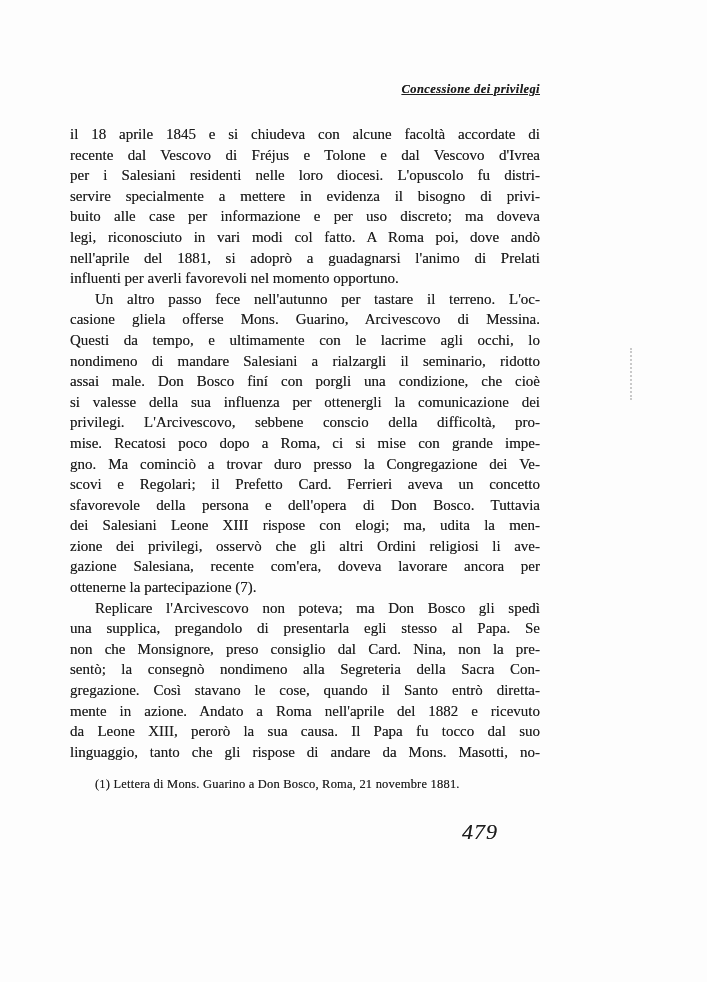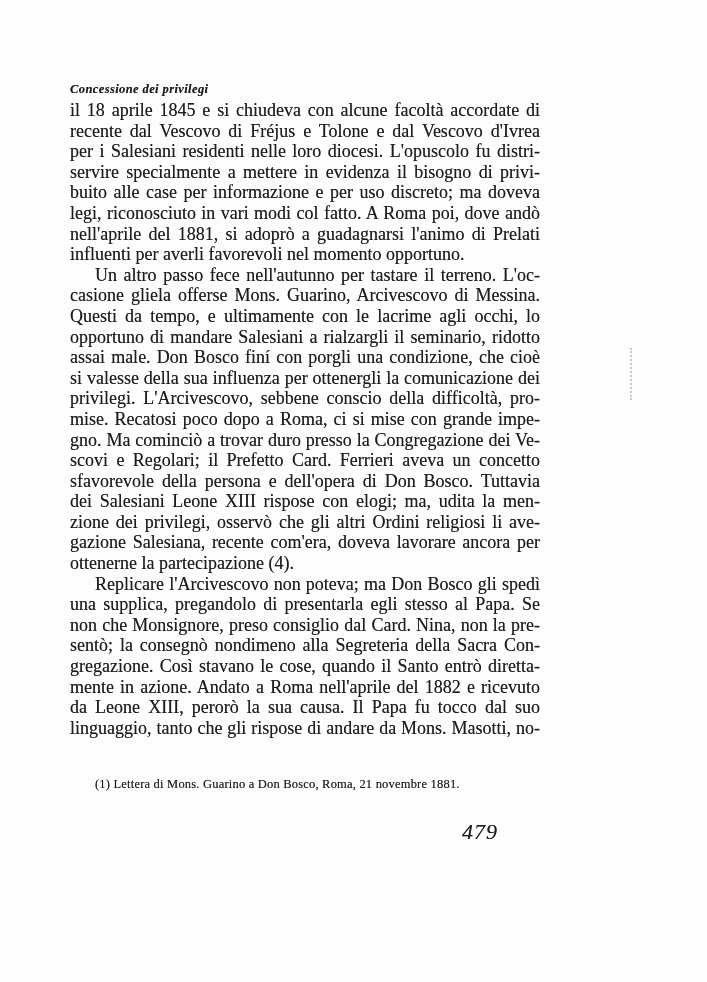--- a/index.html
+++ b/index.html
@@ -14,33 +14,34 @@
   .page {
     position: absolute;
     inset: 0;
     background: #fdfdfd;
   }
   .running-header {
     position: absolute;
     top: 82px;
     left: 70px;
     width: 470px;
-    text-align: left;
+    text-align: right;
     font-style: italic;
     font-weight: bold;
     font-size: 12.5px;
     letter-spacing: 0.4px;
     text-shadow: 0 0 0.4px rgba(0,0,0,0.55);
+    text-decoration: underline;
   }
   .body-text {
     position: absolute;
-    top: 100px;
+    top: 124px;
     left: 70px;
     width: 470px;
-    font-size: 18px;
+    font-size: 15px;
     text-shadow: 0 0 0.45px rgba(0,0,0,0.55);
   }
   .line {
     height: 20.6px;
     line-height: 20.6px;
     text-align: justify;
     text-align-last: justify;
     white-space: normal;
     overflow: visible;
   }
@@ -89,32 +90,32 @@
         <div class="line">servire specialmente a mettere in evidenza il bisogno di privi-</div>
         <div class="line">buito alle case per informazione e per uso discreto; ma doveva</div>
         <div class="line">legi, riconosciuto in vari modi col fatto. A Roma poi, dove andò</div>
         <div class="line">nell'aprile del 1881, si adoprò a guadagnarsi l'animo di Prelati</div>
         <div class="line last">influenti per averli favorevoli nel momento opportuno.</div>
       </div>
       <div class="paragraph">
         <div class="line indent">Un altro passo fece nell'autunno per tastare il terreno. L'oc-</div>
         <div class="line">casione gliela offerse Mons. Guarino, Arcivescovo di Messina.</div>
         <div class="line">Questi da tempo, e ultimamente con le lacrime agli occhi, lo</div>
-        <div class="line">opportuno di mandare Salesiani a rialzargli il seminario, ridotto</div>
+        <div class="line">nondimeno di mandare Salesiani a rialzargli il seminario, ridotto</div>
         <div class="line">assai male. Don Bosco finí con porgli una condizione, che cioè</div>
         <div class="line">si valesse della sua influenza per ottenergli la comunicazione dei</div>
         <div class="line">privilegi. L'Arcivescovo, sebbene conscio della difficoltà, pro-</div>
         <div class="line">mise. Recatosi poco dopo a Roma, ci si mise con grande impe-</div>
         <div class="line">gno. Ma cominciò a trovar duro presso la Congregazione dei Ve-</div>
         <div class="line">scovi e Regolari; il Prefetto Card. Ferrieri aveva un concetto</div>
         <div class="line">sfavorevole della persona e dell'opera di Don Bosco. Tuttavia</div>
         <div class="line">dei Salesiani Leone XIII rispose con elogi; ma, udita la men-</div>
         <div class="line">zione dei privilegi, osservò che gli altri Ordini religiosi li ave-</div>
         <div class="line">gazione Salesiana, recente com'era, doveva lavorare ancora per</div>
-        <div class="line last">ottenerne la partecipazione (4).</div>
+        <div class="line last">ottenerne la partecipazione (7).</div>
       </div>
       <div class="paragraph">
         <div class="line indent">Replicare l'Arcivescovo non poteva; ma Don Bosco gli spedì</div>
         <div class="line">una supplica, pregandolo di presentarla egli stesso al Papa. Se</div>
         <div class="line">non che Monsignore, preso consiglio dal Card. Nina, non la pre-</div>
         <div class="line">sentò; la consegnò nondimeno alla Segreteria della Sacra Con-</div>
         <div class="line">gregazione. Così stavano le cose, quando il Santo entrò diretta-</div>
         <div class="line">mente in azione. Andato a Roma nell'aprile del 1882 e ricevuto</div>
         <div class="line">da Leone XIII, perorò la sua causa. Il Papa fu tocco dal suo</div>
         <div class="line">linguaggio, tanto che gli rispose di andare da Mons. Masotti, no-</div>

